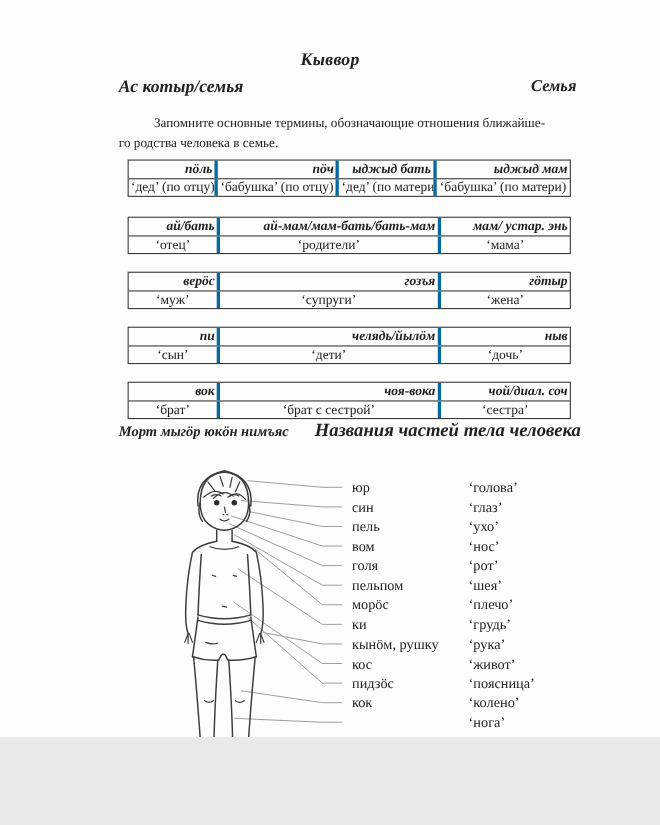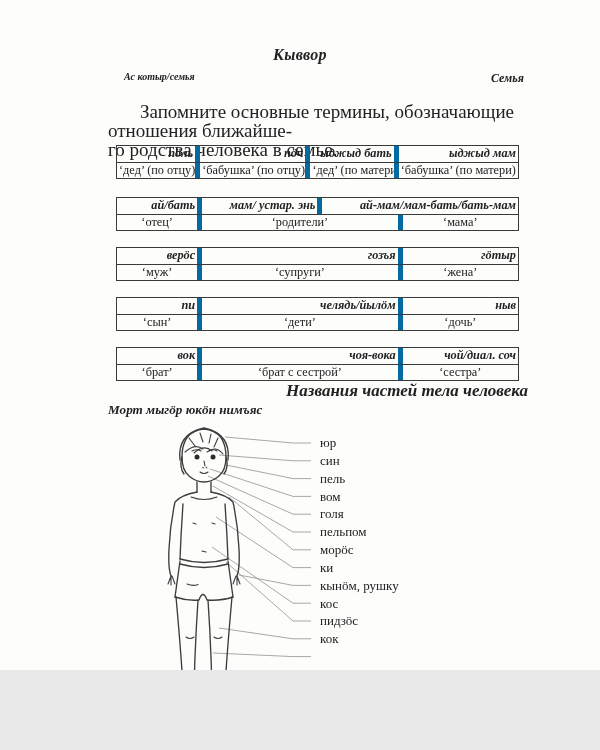--- a/index.html
+++ b/index.html
@@ -1,34 +1,34 @@
 <!DOCTYPE html>
 <html><head>
 <meta charset="utf-8">
 <style>
   html,body{margin:0;padding:0;background:#e9e9e9;}
   .page{position:relative;width:600px;height:670px;background:#fdfdfc;overflow:hidden;
         font-family:"Liberation Serif", serif;color:#222;}
   .abs{position:absolute;}
   .bi{font-weight:bold;font-style:italic;}
   .title{left:0;top:46px;width:600px;text-align:center;font-size:16px;letter-spacing:.3px;}
-  .subrow-left{left:124px;top:71px;font-size:10px;}
-  .subrow-right{top:71px;right:76px;font-size:12px;}
-  .intro{left:108px;top:102px;width:416px;font-size:19px;line-height:19px;}
+  .subrow-left{left:108px;top:71px;font-size:16px;}
+  .subrow-right{top:71px;right:76px;font-size:15px;}
+  .intro{left:108px;top:102px;width:416px;font-size:12px;line-height:19px;}
   .intro .l1{text-indent:32px;}
   .ftable{position:absolute;left:116px;width:403px;border:1.5px solid #3a3a3a;box-sizing:border-box;}
   .tr{display:flex;}
   .tr + .tr{border-top:1px solid #3a3a3a;}
   .td{box-sizing:border-box;height:15.5px;line-height:14.5px;text-align:center;
-      font-size:12.3px;white-space:nowrap;overflow:hidden;border-left:5px solid #0369a1;padding:0 2px;}
+      font-size:12.3px;white-space:nowrap;overflow:hidden;border-left:3px solid #0369a1;padding:0 2px;}
   .td:first-child{border-left:none;}
   .hrow .td{font-weight:bold;font-style:italic;text-align:right;}
   .c41{width:19.5%}.c42{width:27.5%}.c43{width:22%}.c44{width:31%}
   .c31{width:20%}.c32{width:50%}.c33{width:30%}
-  .bp-head-left{left:108px;top:402px;font-size:13.2px;}
+  .bp-head-left{left:108px;top:384px;font-size:13.2px;}
   .bp-head-right{top:381px;right:72px;font-size:17px;}
   .wordcol{top:434px;font-size:13px;}
   .wordcol .wrow{height:17.85px;line-height:17.85px;white-space:nowrap;}
   .komi-col{left:320px;width:104px;}
   .rus-col{left:426px;width:110px;}
   .pagenum{left:118px;top:699px;font-size:13px;color:#15803d;}
   svg .ln{stroke:#9d9d9d;stroke-width:0.9;fill:none;}
   svg .fg{stroke:#3d3d3d;stroke-width:1.35;fill:none;stroke-linecap:round;stroke-linejoin:round;}
   svg .fgt{stroke:#3d3d3d;stroke-width:1.1;fill:none;stroke-linecap:round;}
 </style>
@@ -57,22 +57,22 @@
       <div class="td c41">‘дед’ (по отцу)</div>
       <div class="td c42">‘бабушка’ (по отцу)</div>
       <div class="td c43">‘дед’ (по матери)</div>
       <div class="td c44">‘бабушка’ (по матери)</div>
     </div>
   </div>
 
   <div class="ftable" style="top:197px">
     <div class="tr hrow">
       <div class="td c31">ай/бать</div>
+      <div class="td c32">ай-мам/мам-бать/бать-мам</div>
       <div class="td c33">мам/ устар. энь</div>
-      <div class="td c32">ай-мам/мам-бать/бать-мам</div>
     </div>
     <div class="tr">
       <div class="td c31">‘отец’</div>
       <div class="td c32">‘родители’</div>
       <div class="td c33">‘мама’</div>
     </div>
   </div>
 
   <div class="ftable" style="top:297px">
     <div class="tr hrow">
@@ -184,16 +184,31 @@
     <div class="wrow">голя</div>
     <div class="wrow">пельпом</div>
     <div class="wrow">морӧс</div>
     <div class="wrow">ки</div>
     <div class="wrow">кынӧм, рушку</div>
     <div class="wrow">кос</div>
     <div class="wrow">пидзӧс</div>
     <div class="wrow">кок</div>
   </div>
 
+  <div class="abs wordcol rus-col">
+    <div class="wrow">‘голова’</div>
+    <div class="wrow">‘глаз’</div>
+    <div class="wrow">‘ухо’</div>
+    <div class="wrow">‘нос’</div>
+    <div class="wrow">‘рот’</div>
+    <div class="wrow">‘шея’</div>
+    <div class="wrow">‘плечо’</div>
+    <div class="wrow">‘грудь’</div>
+    <div class="wrow">‘рука’</div>
+    <div class="wrow">‘живот’</div>
+    <div class="wrow">‘поясница’</div>
+    <div class="wrow">‘колено’</div>
+    <div class="wrow">‘нога’</div>
+  </div>
 
   <div class="abs pagenum">106</div>
 
 </div>
 
 </body></html>

